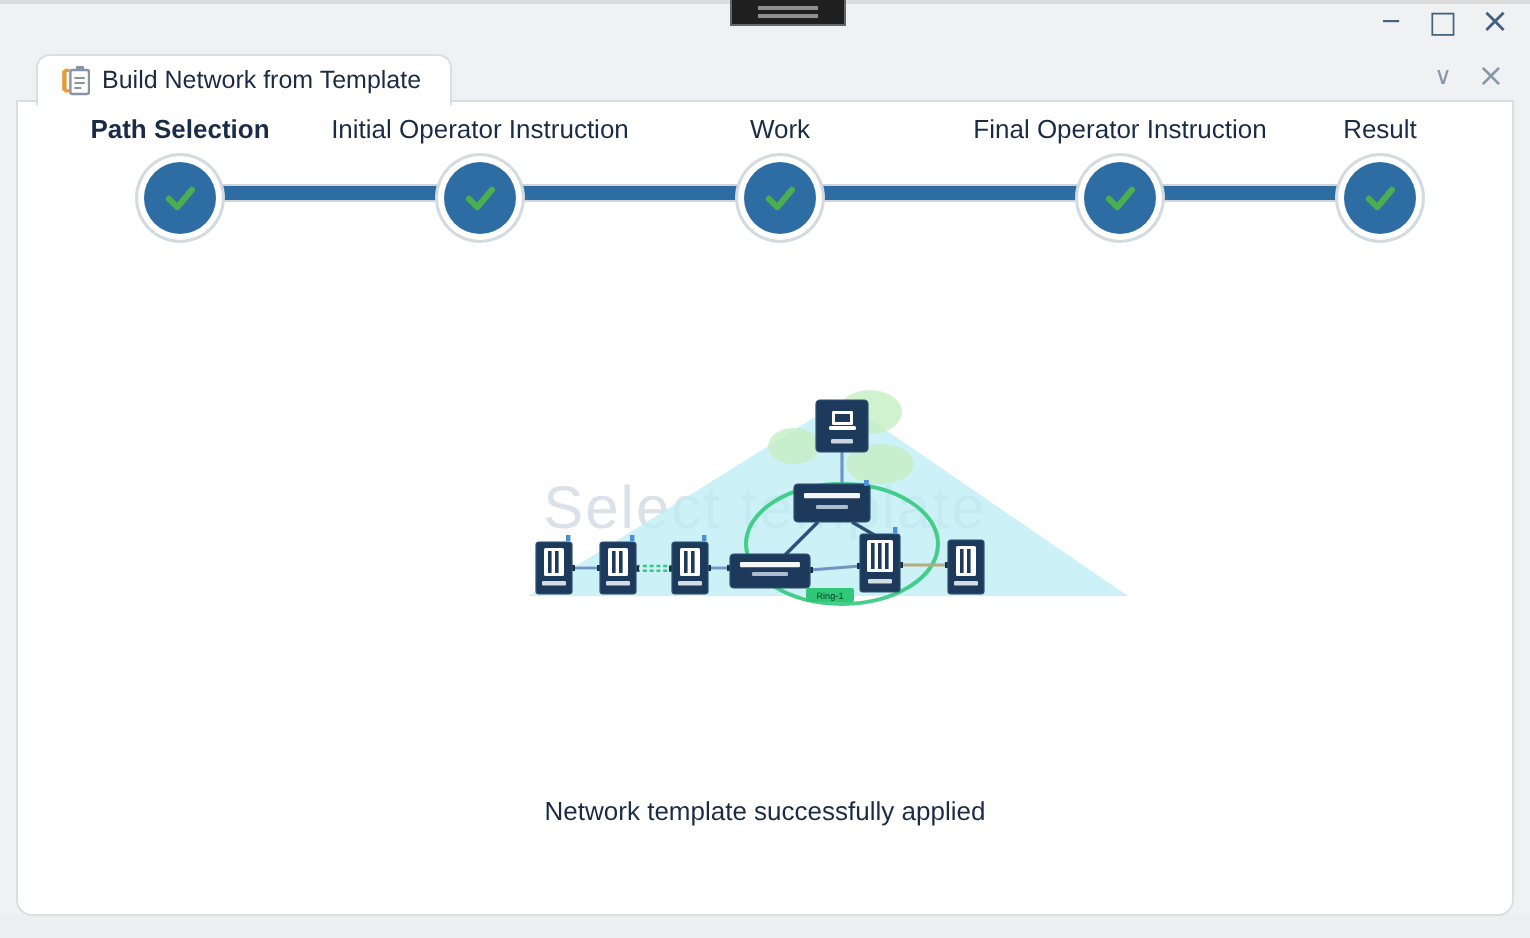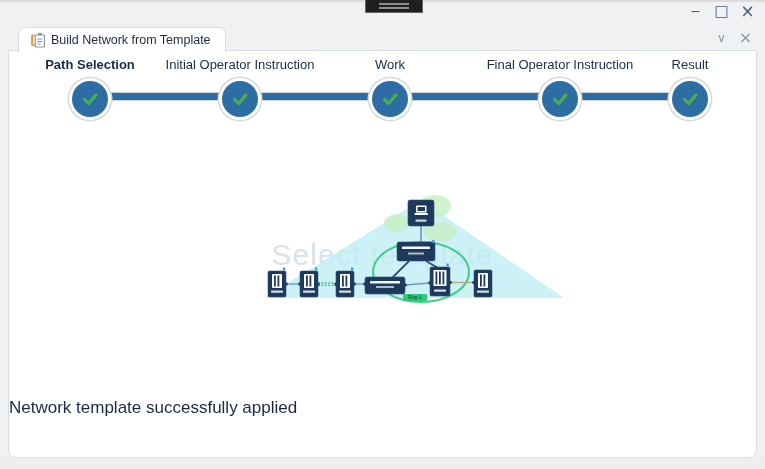--- a/index.html
+++ b/index.html
@@ -51,22 +51,22 @@
   }
   .s1{left:1px;font-weight:bold;} .s2{left:151px;} .s3{left:301px;} .s4{left:451px;margin-left:20px;} .s5{left:601px;}
   
   .watermark{
     position:absolute;left:0;top:187px;width:100%;text-align:center;
     font-size:30px;letter-spacing:1px;color:var(--watermark,#dbe1e8);z-index:2;user-select:none;
   }
   .diagram{position:absolute;left:247px;top:139px;width:315px;height:122px;z-index:3;}
   
   .status{
-    position:absolute;left:0;top:347px;width:100%;text-align:left;
-    font-size:17px;color:var(--text,#1b2b45);
+    position:absolute;left:0;top:347px;width:100%;text-align:center;
+    font-size:13px;color:var(--text,#1b2b45);
   }
   .bottom-strip{position:absolute;left:0;bottom:0;width:765px;height:12px;background:#eceef0;}
 </style>
 </head>
 <body>
 
 <div class="top-edge"></div>
 
 <div class="drag-handle">
   <div class="bar"></div>

